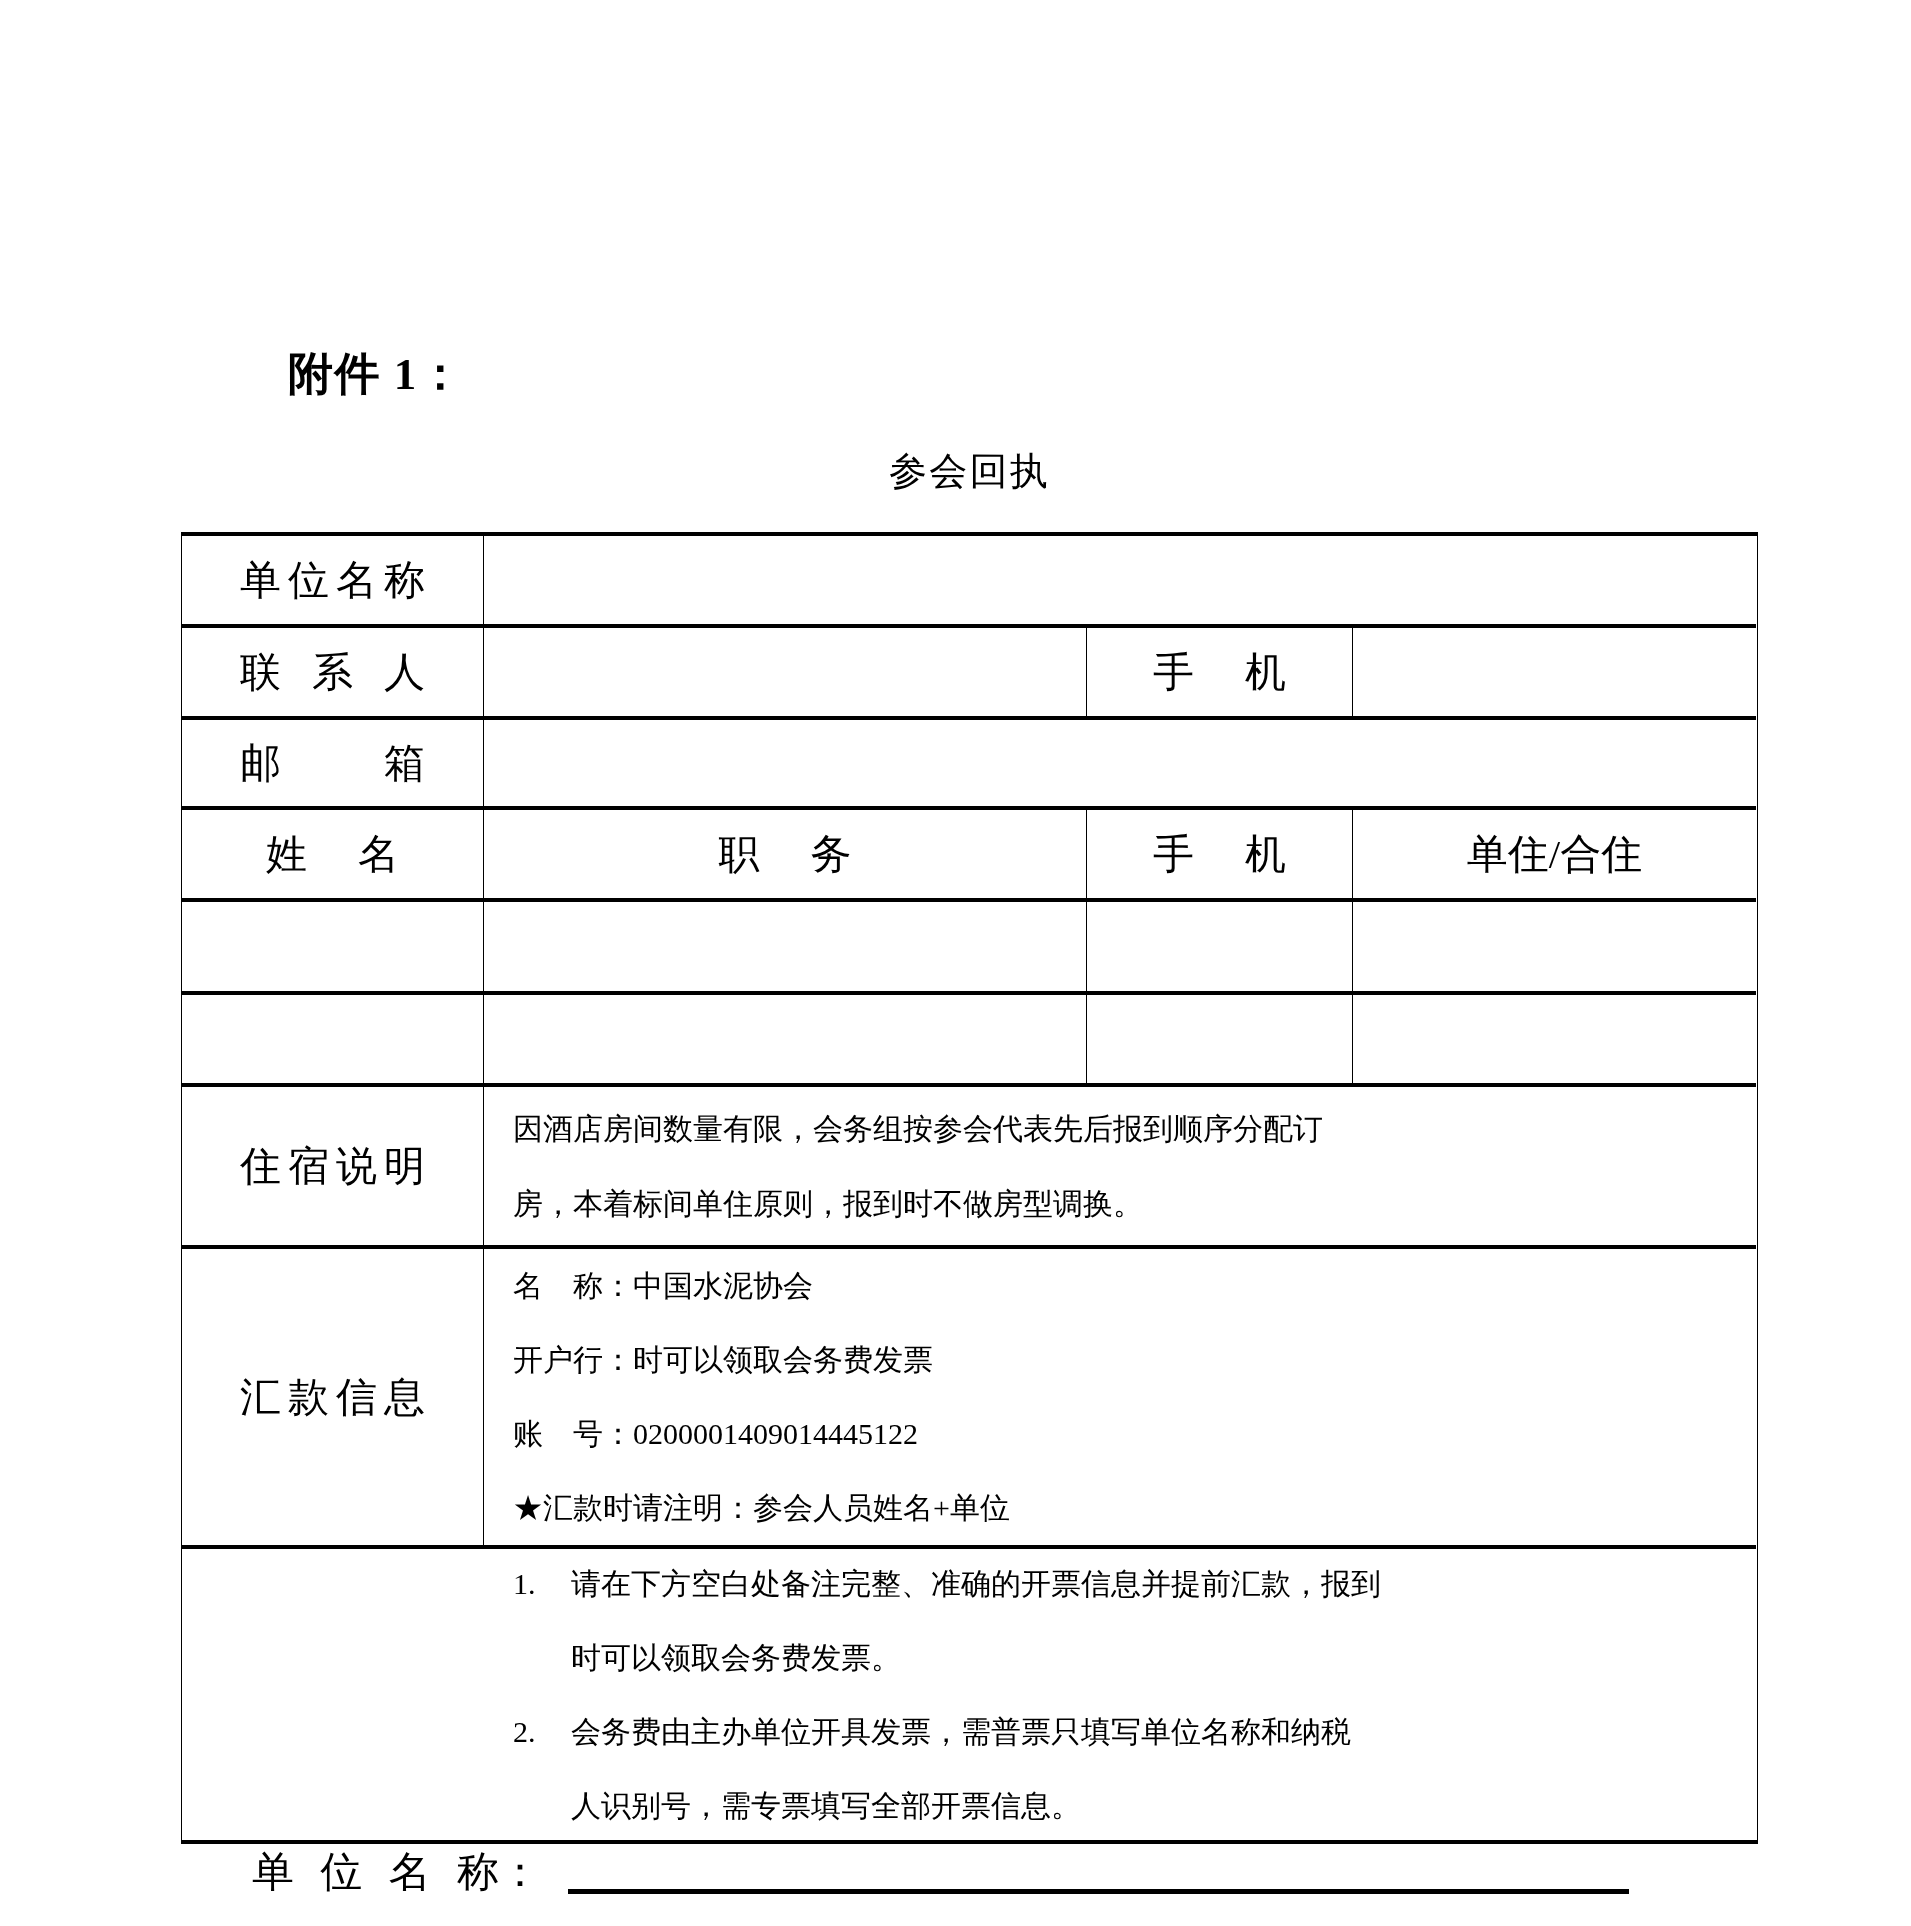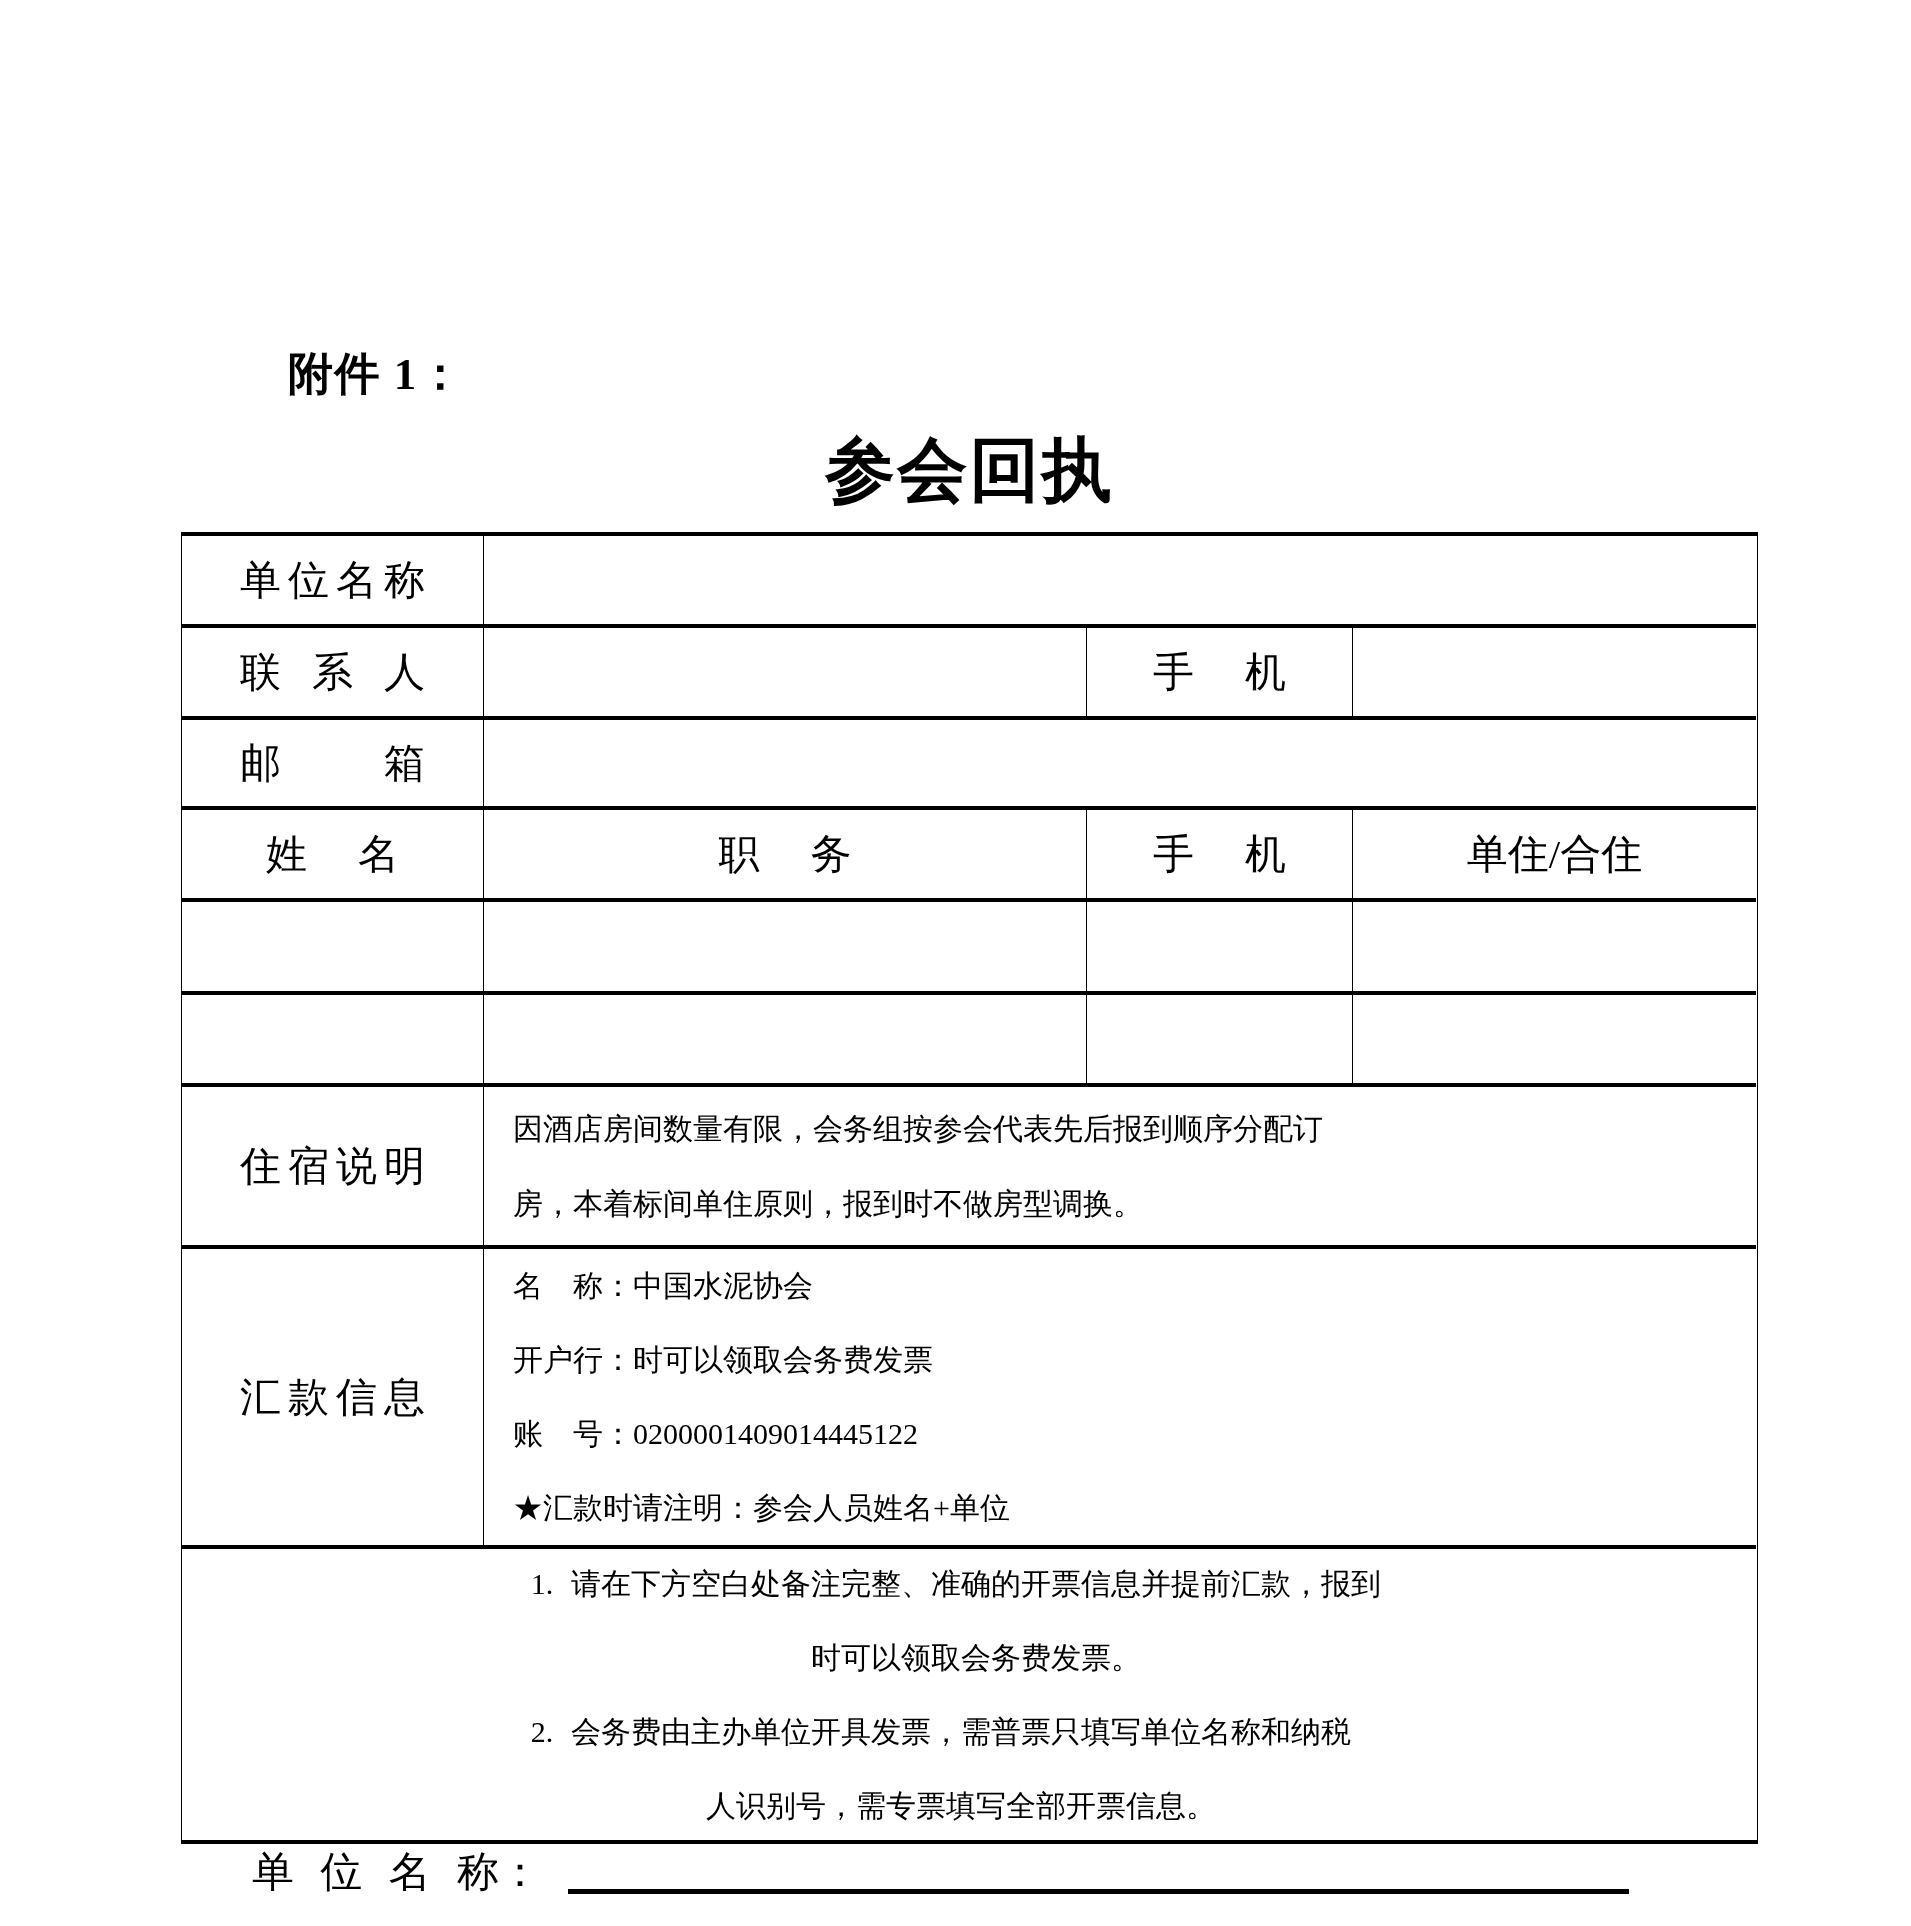--- a/index.html
+++ b/index.html
@@ -1,40 +1,40 @@
 <!DOCTYPE html>
 <html style="font-size:6.2px"><head>
 <meta charset="utf-8">
 <style>
   * { margin: 0; padding: 0; box-sizing: border-box; }
   html, body { width: 1911px; height: 2703px; background: #ffffff; overflow: hidden; }
   body { font-family: "Liberation Serif", "DejaVu Serif", serif; color: #000; }
   .page { position: absolute; left: 0; top: 0; width: 1911px; height: 2703px; background: #fff; }
 
   .attachment { position: absolute; left: 252px; top: 349px; font-size: 45px; font-weight: bold; line-height: 50px; letter-spacing: 1.5px; margin-left: 36px; }
-  .doc-title { position: absolute; left: 181px; top: 439px; width: 1577px; text-align: center; font-size: 70px; font-weight: bold; line-height: 64px; letter-spacing: 2.3px; }
+  .doc-title { position: absolute; left: 181px; top: 439px; width: 1577px; text-align: center; font-size: 38px; font-weight: normal; line-height: 64px; letter-spacing: 2.3px; }
 
   
   .reply-table {
     position: absolute; left: 181px; top: 532px; width: 1577px;
     border: 1.9px solid #000; border-top-width: 4.6px; border-bottom-width: 4.6px;
     display: grid;
     grid-template-columns: 302px 603px 266px 403px;
     grid-template-rows: 92px 92px 90px 92px 93px 92px 162px 300px 291px;
   }
   .cell { border-right: 1.9px solid #000; border-bottom: 4.6px solid #000;
           display: flex; align-items: center; font-size: 41px; overflow: hidden; }
   .cell.last-col { border-right: none; }
   .cell.last-row { border-bottom: none; }
   .cell.span3 { grid-column: 2 / 5; }
   .cell.center { justify-content: center; }
   .tlabel { width: 185px; text-align: justify; text-align-last: justify; }
   .tlabel2 { width: 133px; text-align: justify; text-align-last: justify; }
   .content-cell { padding-left: 29px; padding-right: 21px; font-size: 30px; }
-  .content-col { flex-direction: column; align-items: flex-start; justify-content: center; text-align: center; }
+  .content-col { flex-direction: column; align-items: flex-start; justify-content: center; }
   .wrap-text { white-space: pre-wrap; line-height: 75px; }
   .rem-line { line-height: 74px; white-space: pre-wrap; }
   .inv-item { display: flex; line-height: 74px; }
   .inv-num { width: 58px; flex: 0 0 58px; }
   .inv-text { white-space: pre-wrap; }
 
   
   .form-row { position: absolute; left: 252px; width: 1379px; height: 58px; }
   .form-label { position: absolute; left: 0; top: 0; font-size: 42px; line-height: 46px; display: flex; }
   .flabel { display: inline-block; width: 247px; text-align: justify; text-align-last: justify; }

